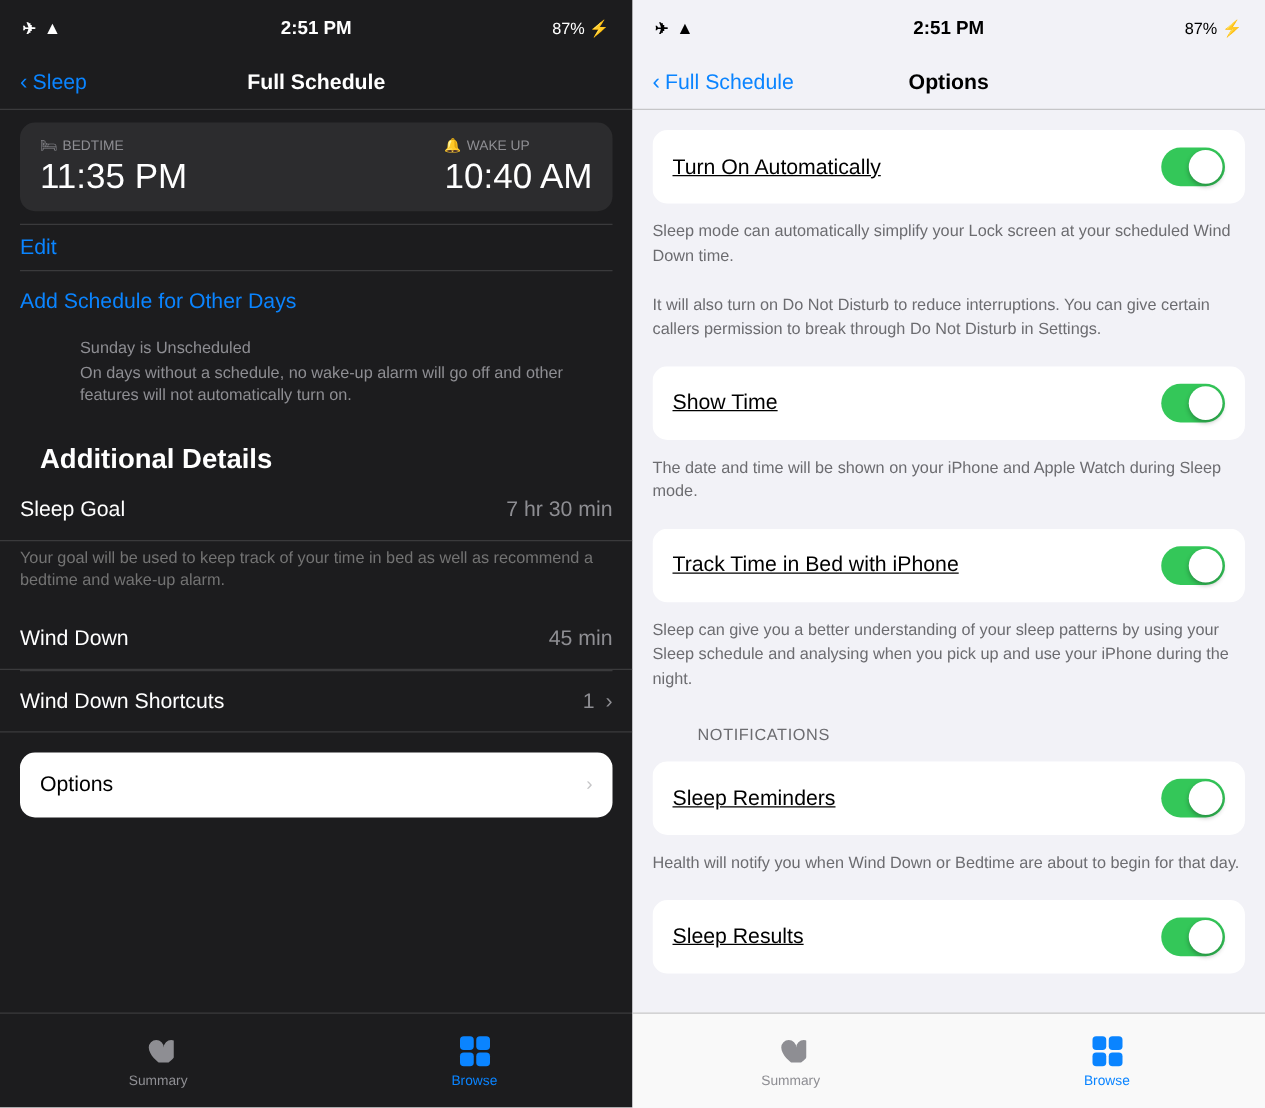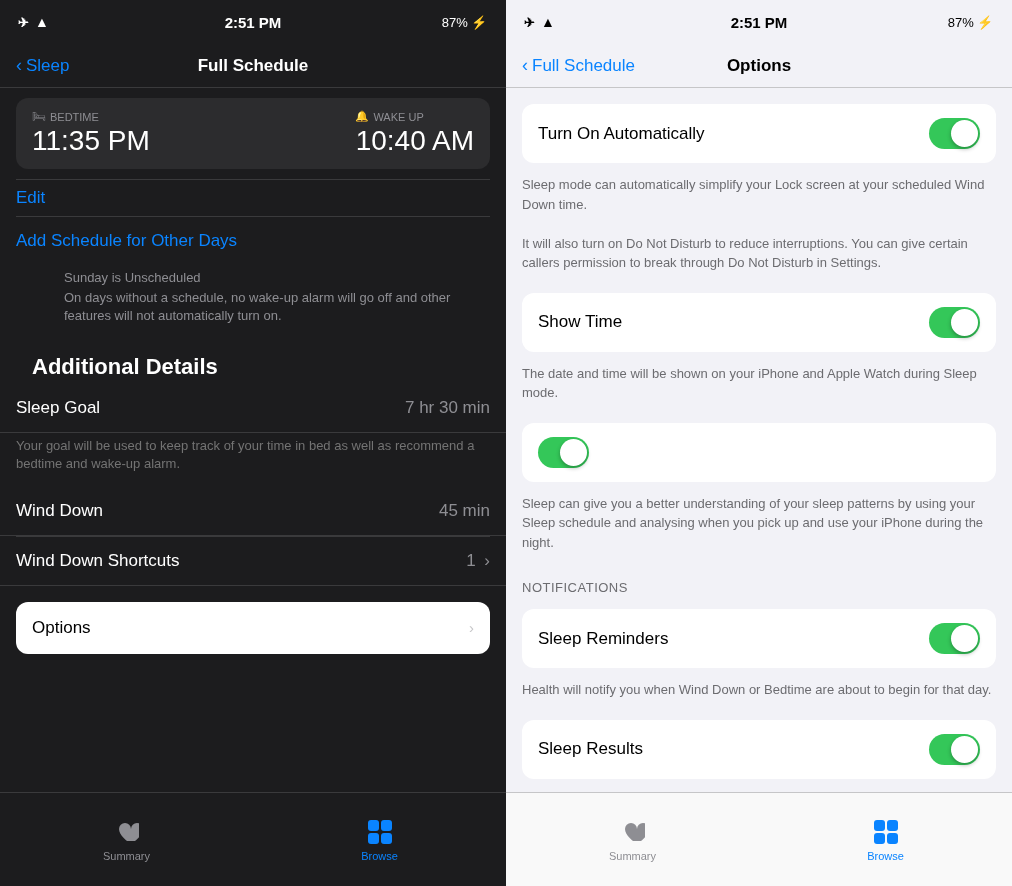--- a/index.html
+++ b/index.html
@@ -213,21 +213,21 @@
       font-size: 17px;
       color: #000;
     }
     .chevron-icon {
       color: #c6c6c8;
       font-size: 15px;
     }
 
     
     .tab-bar {
-      height: 94px;
+      height: 76px;
       display: flex;
       border-top: 1px solid #3a3a3c;
       background: #1c1c1e;
     }
     .tab-bar.light {
       background: #f9f9f9;
       border-top: 1px solid #c6c6c8;
     }
     .tab-item {
       flex: 1;
@@ -254,20 +254,21 @@
       flex: 1;
       overflow-y: auto;
       padding: 8px 0;
     }
 
     .options-section {
       background: #3b82f6;
       border-radius: 12px;
       margin: 8px 16px;
       overflow: hidden;
+      text-decoration: underline;
     }
 
     .option-row {
       display: flex;
       justify-content: space-between;
       align-items: center;
       padding: 14px 16px;
       background: #fff;
     }
 
@@ -304,20 +305,21 @@
       color: #6c6c70;
       line-height: 1.5;
     }
 
     .section-header {
       padding: 16px 16px 6px;
       font-size: 13px;
       color: #6c6c70;
       text-transform: uppercase;
       letter-spacing: 0.5px;
+      margin-left: 36px;
     }
 
     .heart-icon {
       width: 28px;
       height: 28px;
       display: flex;
       align-items: center;
       justify-content: center;
       font-size: 22px;
     }
@@ -479,20 +481,21 @@
     <div class="options-section">
       <div class="option-row">
         <span class="option-label">Show Time</span>
         <div class="toggle"></div>
       </div>
     </div>
     <div class="option-description">The date and time will be shown on your iPhone and Apple Watch during Sleep mode.</div>
 
     <div class="options-section">
       <div class="option-row">
+        <span class="option-label">Track Time in Bed with iPhone</span>
         <div class="toggle"></div>
       </div>
     </div>
     <div class="option-description">Sleep can give you a better understanding of your sleep patterns by using your Sleep schedule and analysing when you pick up and use your iPhone during the night.</div>
 
     <div class="section-header">NOTIFICATIONS</div>
 
     <div class="options-section">
       <div class="option-row">
         <span class="option-label">Sleep Reminders</span>

